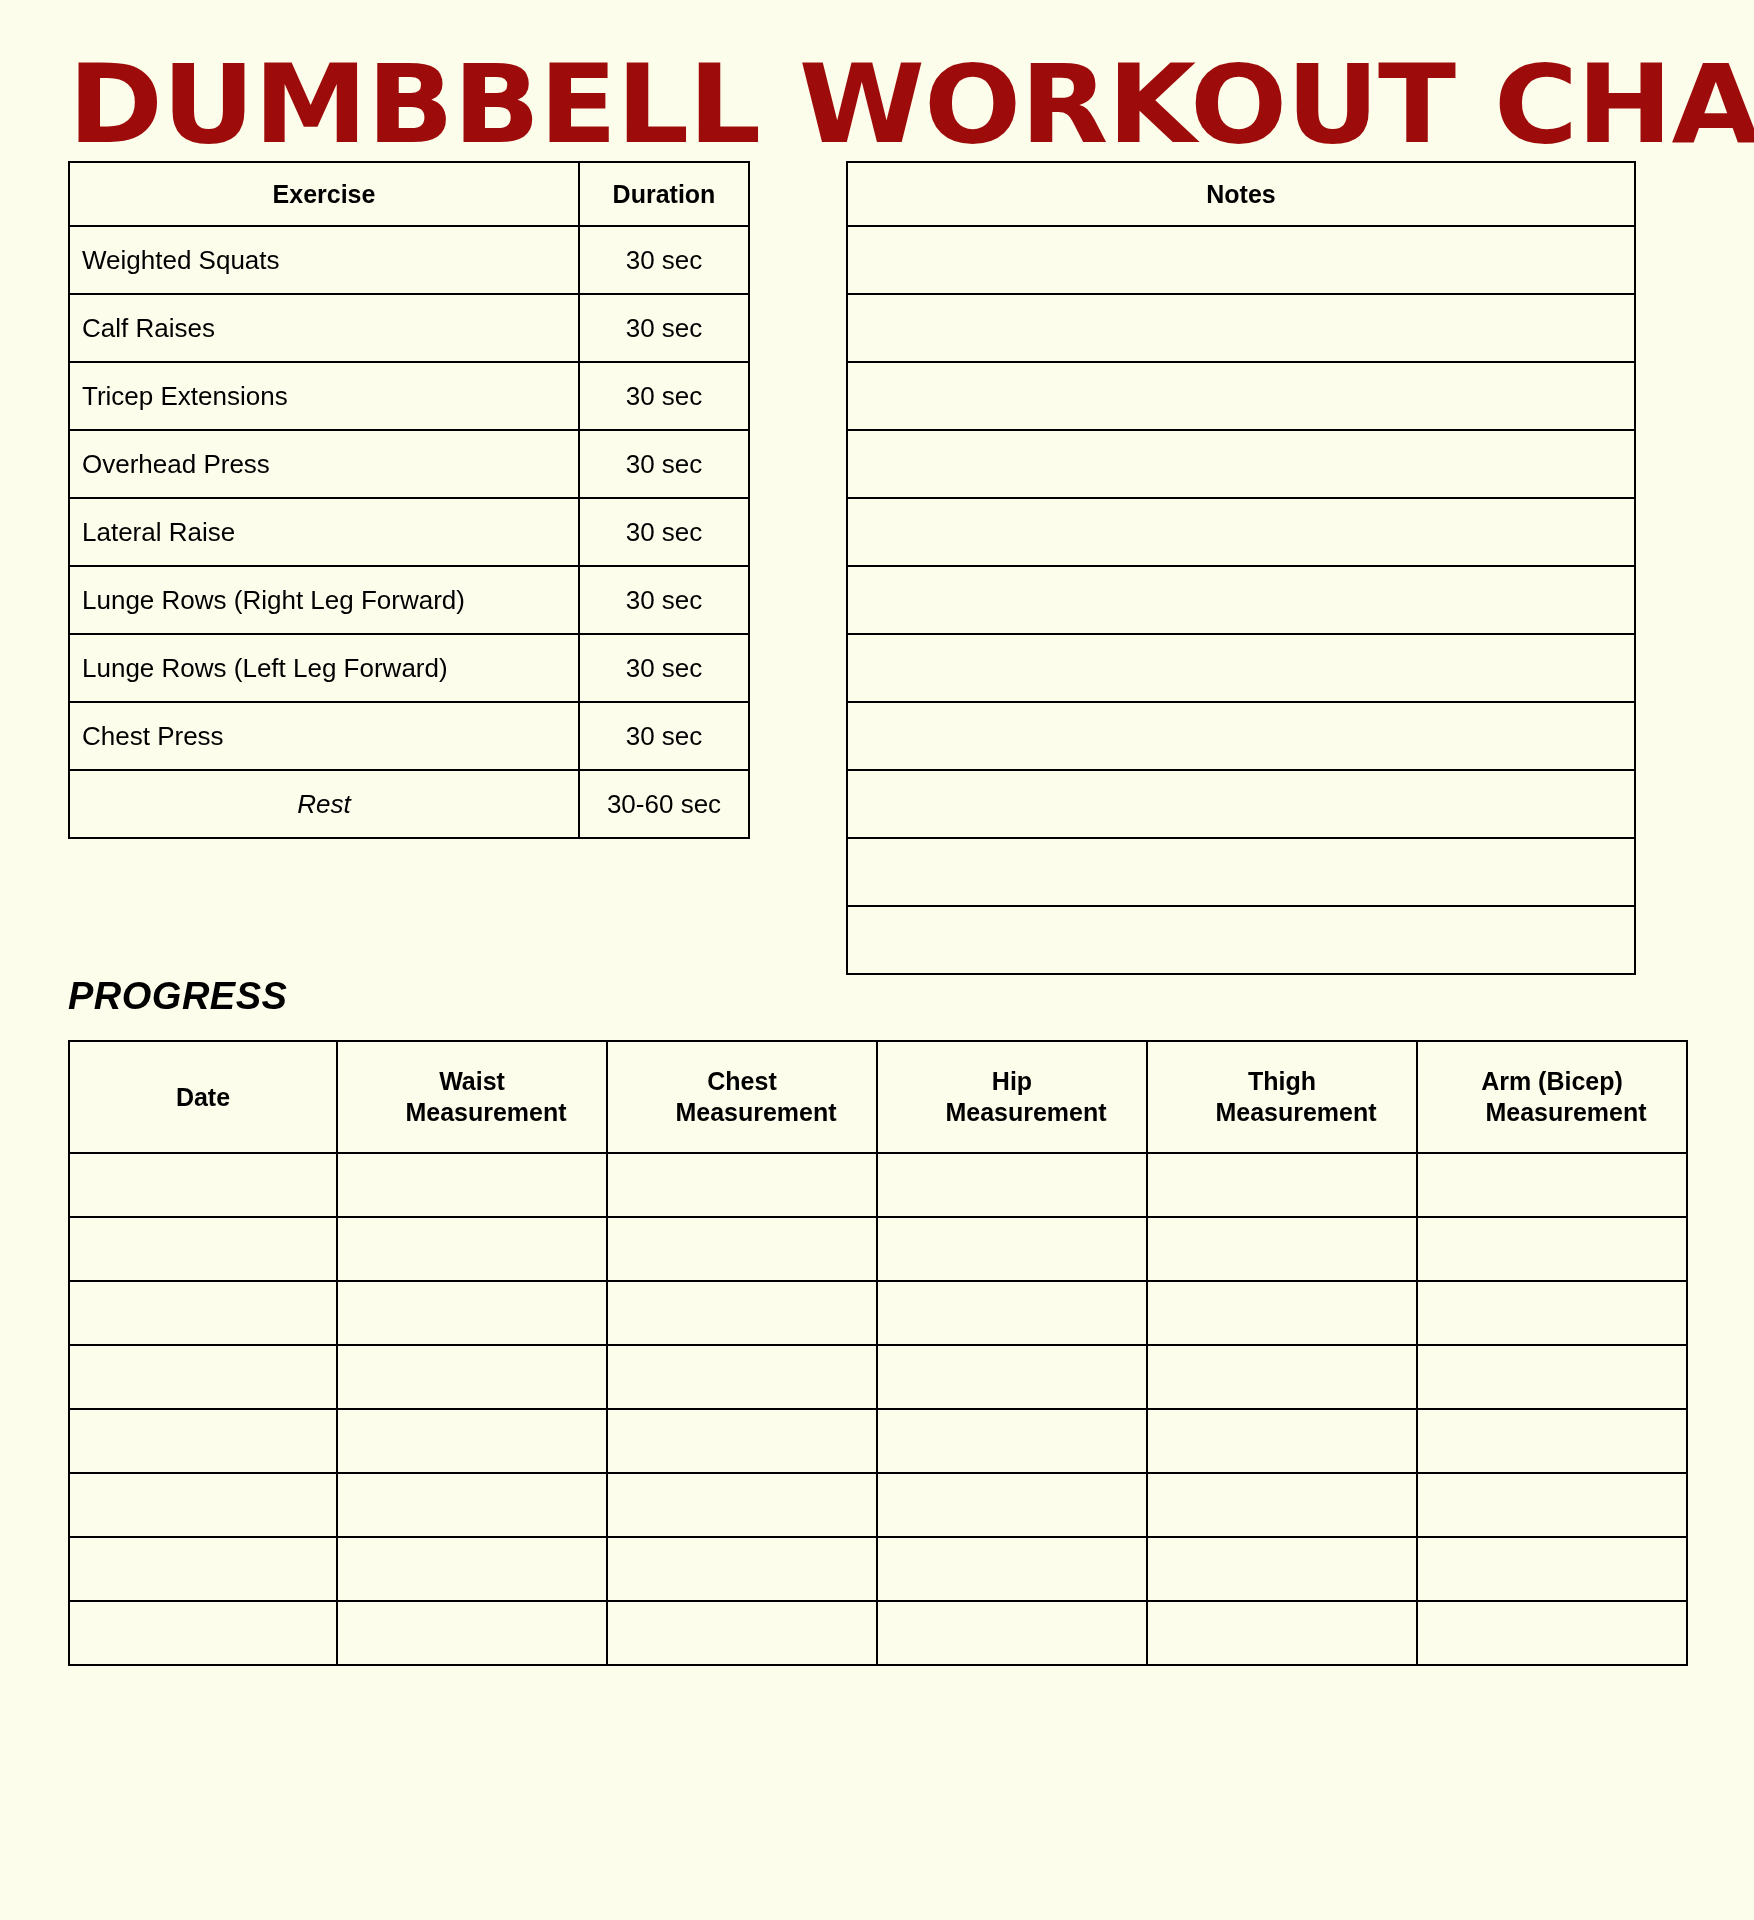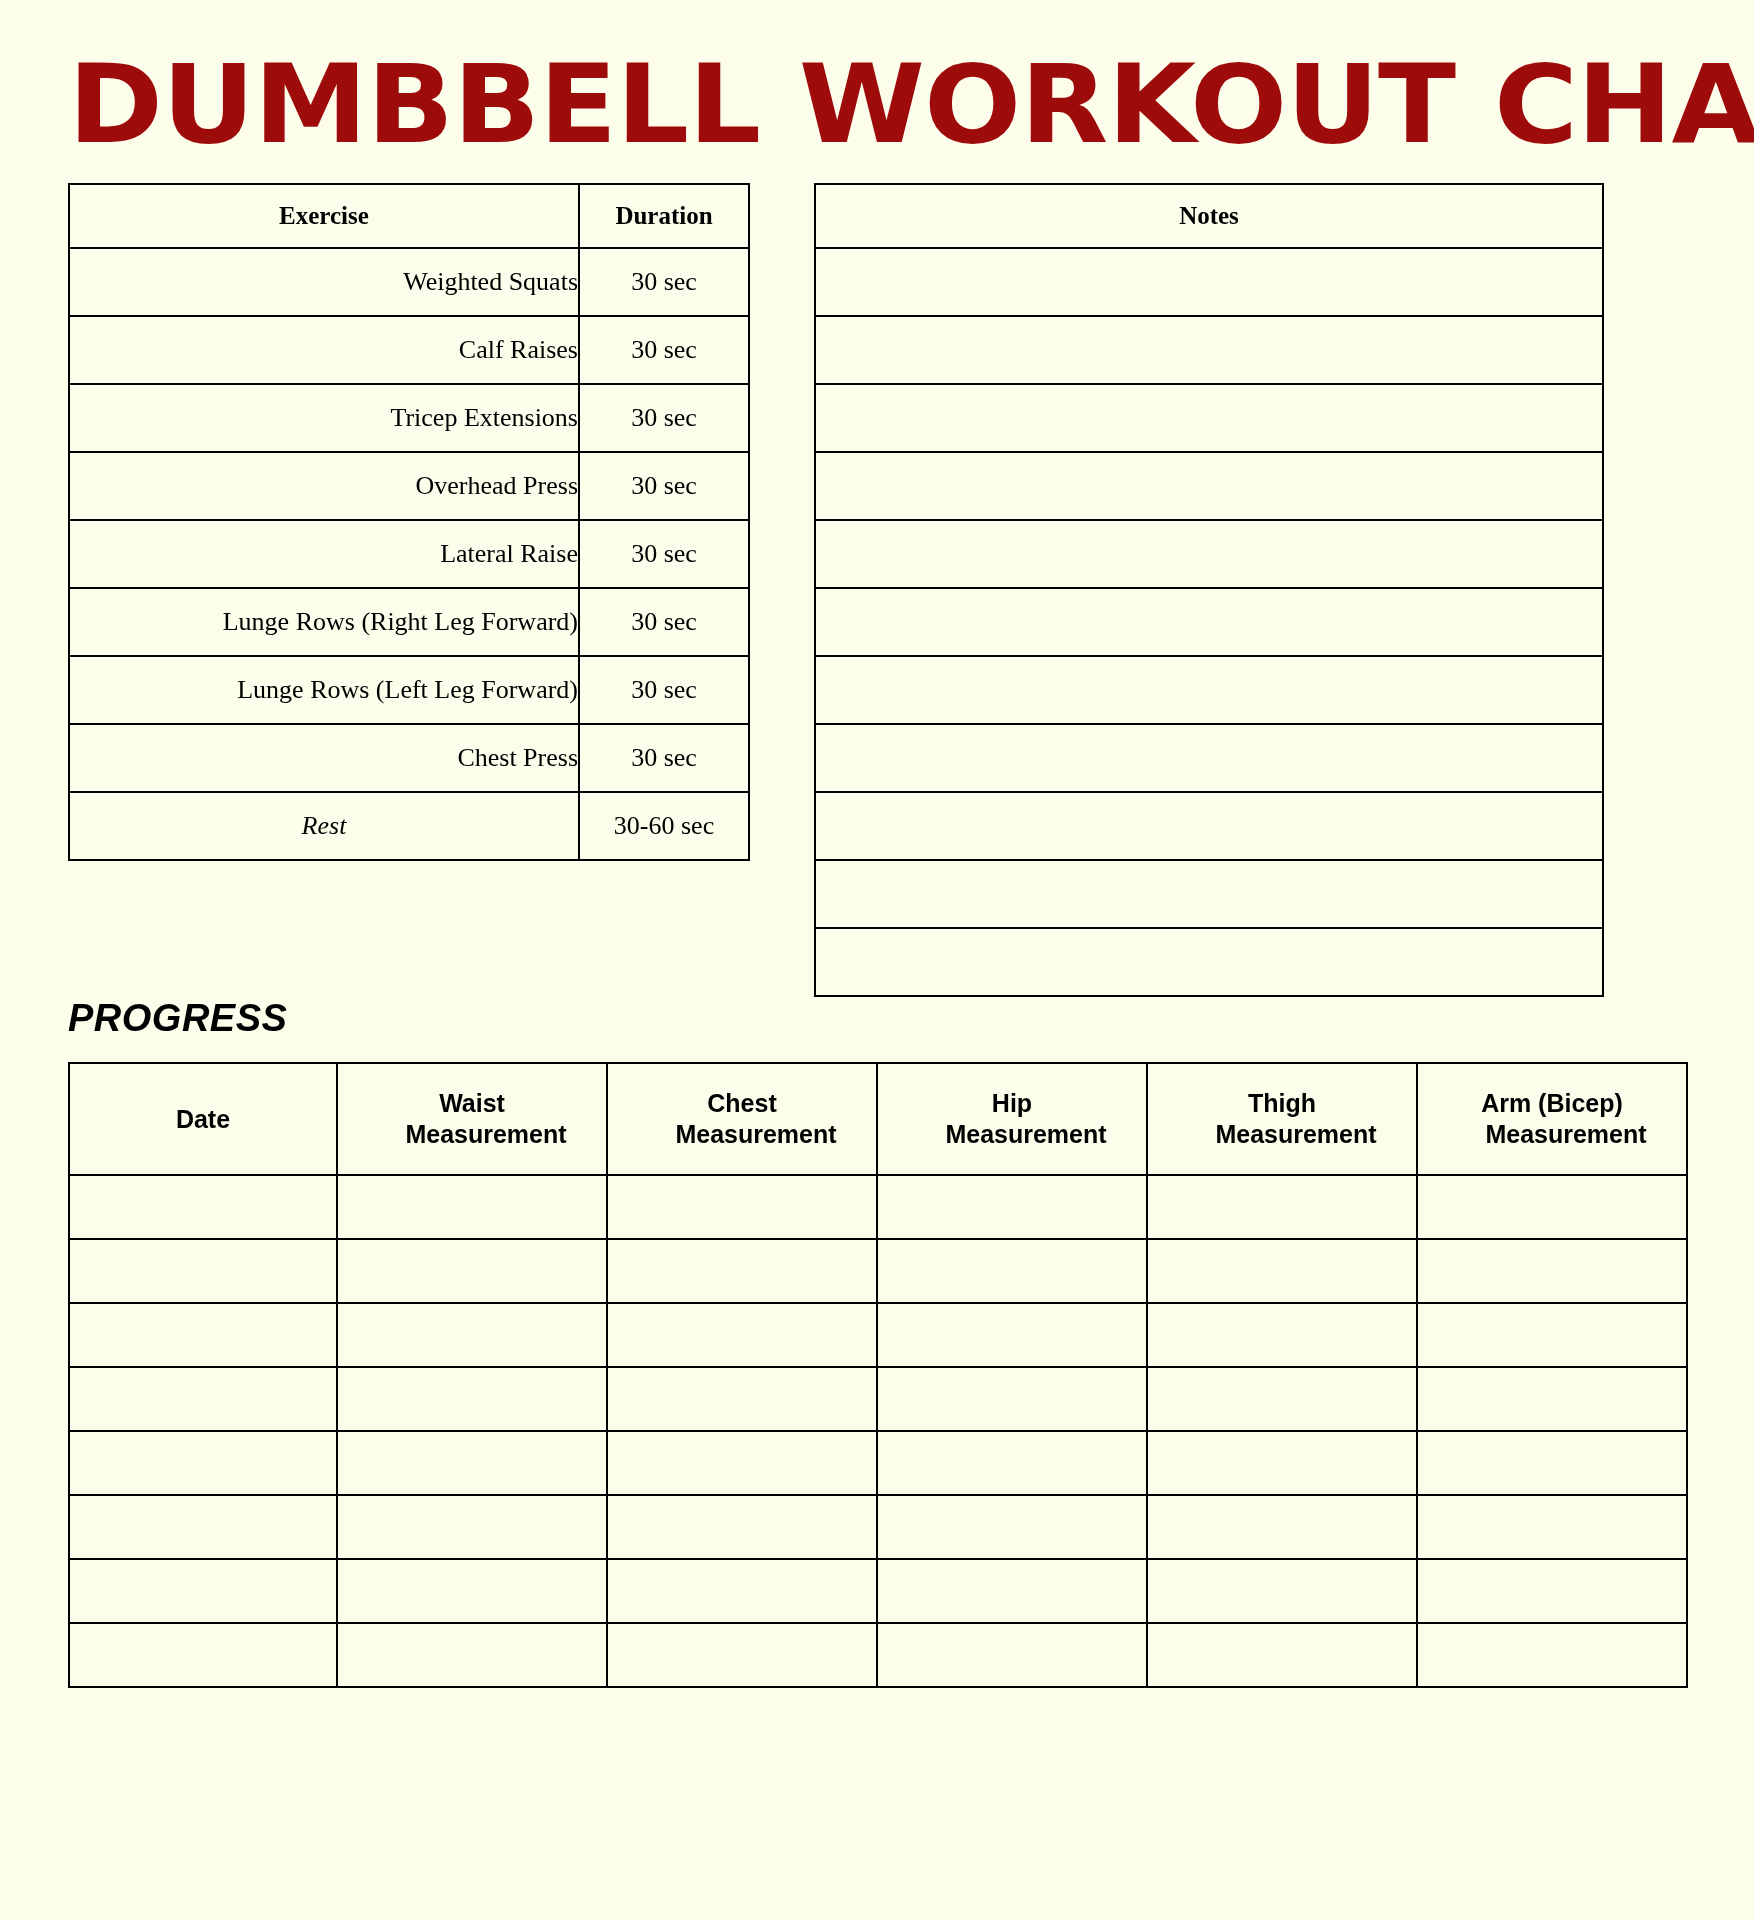--- a/index.html
+++ b/index.html
@@ -43,23 +43,21 @@
   }
   .section-head .small {
     font-size: 26px;
     font-weight: bold;
     letter-spacing: 0.5px;
     margin-left: 6px;
   }
   .circuit-row {
     display: flex;
     align-items: flex-start;
-    gap: 64px;
-    margin-top: 22px;
-    font-family: Liberation Serif, serif;
+    gap: 96px;
   }
   table {
     border-collapse: collapse;
     table-layout: fixed;
   }
   table td, table th {
     border: 2px solid #000;
     padding: 0;
   }
   
@@ -71,22 +69,22 @@
     font-size: 25px;
     font-weight: bold;
     text-align: center;
   }
   .circuit-table td {
     height: 66px;
     font-size: 26px;
     font-weight: normal;
   }
   .circuit-table td.ex {
-    text-align: right;
-    padding-left: 20px;
+    text-align: left;
+    padding-left: 12px;
   }
   .circuit-table td.dur {
     text-align: center;
   }
   .circuit-table td.rest {
     text-align: center;
     font-style: italic;
     padding-left: 0;
   }
   .col-ex { width: 510px; }

